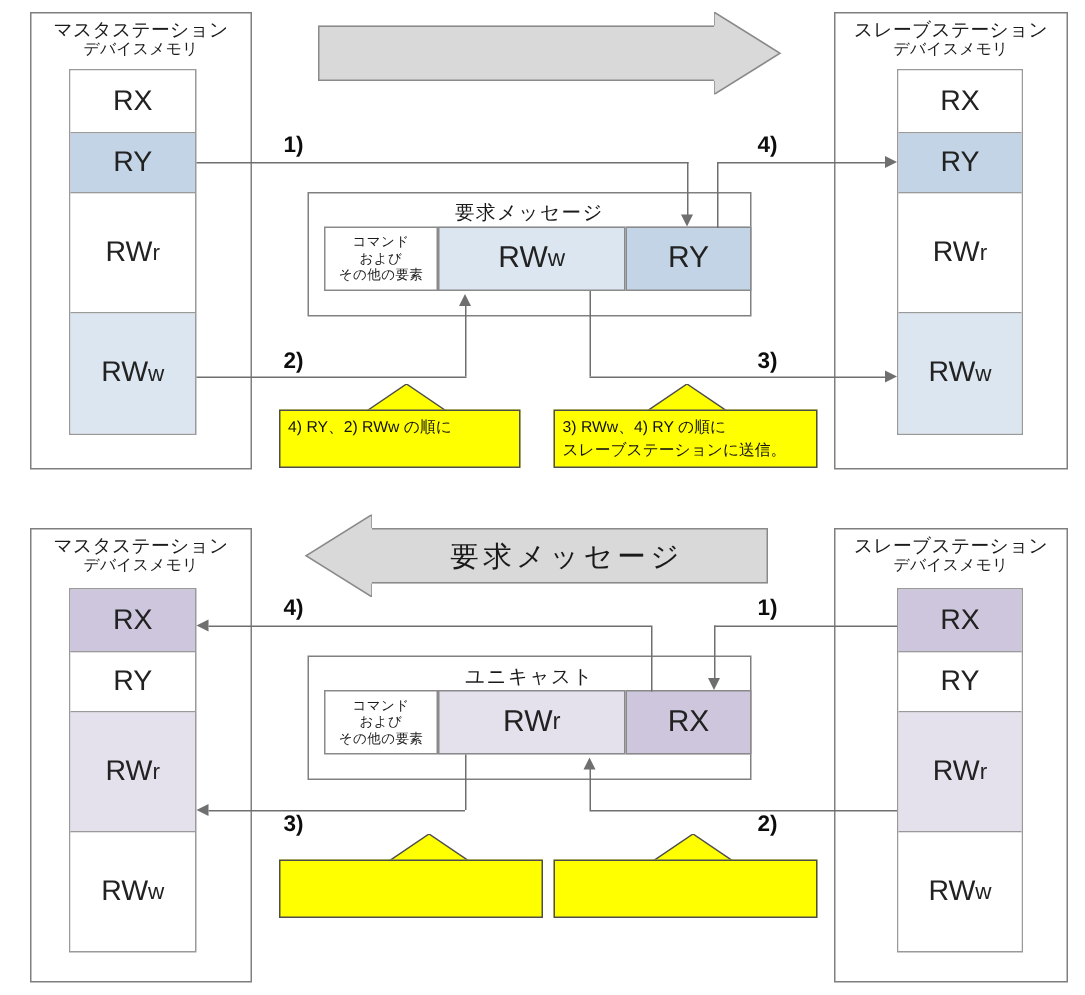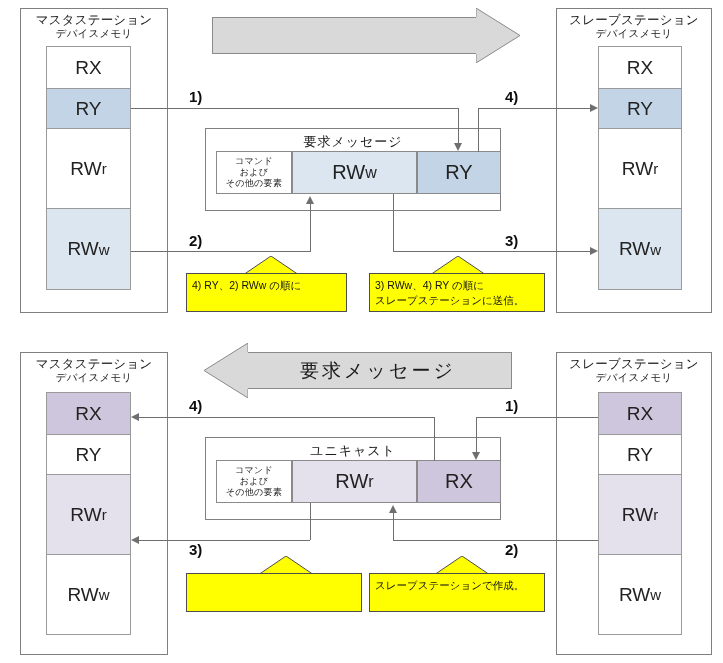--- a/index.html
+++ b/index.html
@@ -291,16 +291,15 @@
   <svg class="callout-tip" style="left:258px;top:556px;width:56px;height:20px;" viewBox="0 0 56 20">
     <polygon points="28,0 56,19 0,19" fill="#ffff00" stroke="#4d4d4d" stroke-width="1"></polygon>
   </svg>
   <div class="abs callout-box" style="left:186px;top:573px;width:176px;height:39px;">
   </div>
 
   <svg class="callout-tip" style="left:434px;top:556px;width:56px;height:20px;" viewBox="0 0 56 20">
     <polygon points="28,0 56,19 0,19" fill="#ffff00" stroke="#4d4d4d" stroke-width="1"></polygon>
   </svg>
   <div class="abs callout-box" style="left:369px;top:573px;width:176px;height:39px;">
-    <div class="nowrap">スレーブステーションで作成。</div>
   </div>
 
 </div>
 
 </body></html>

